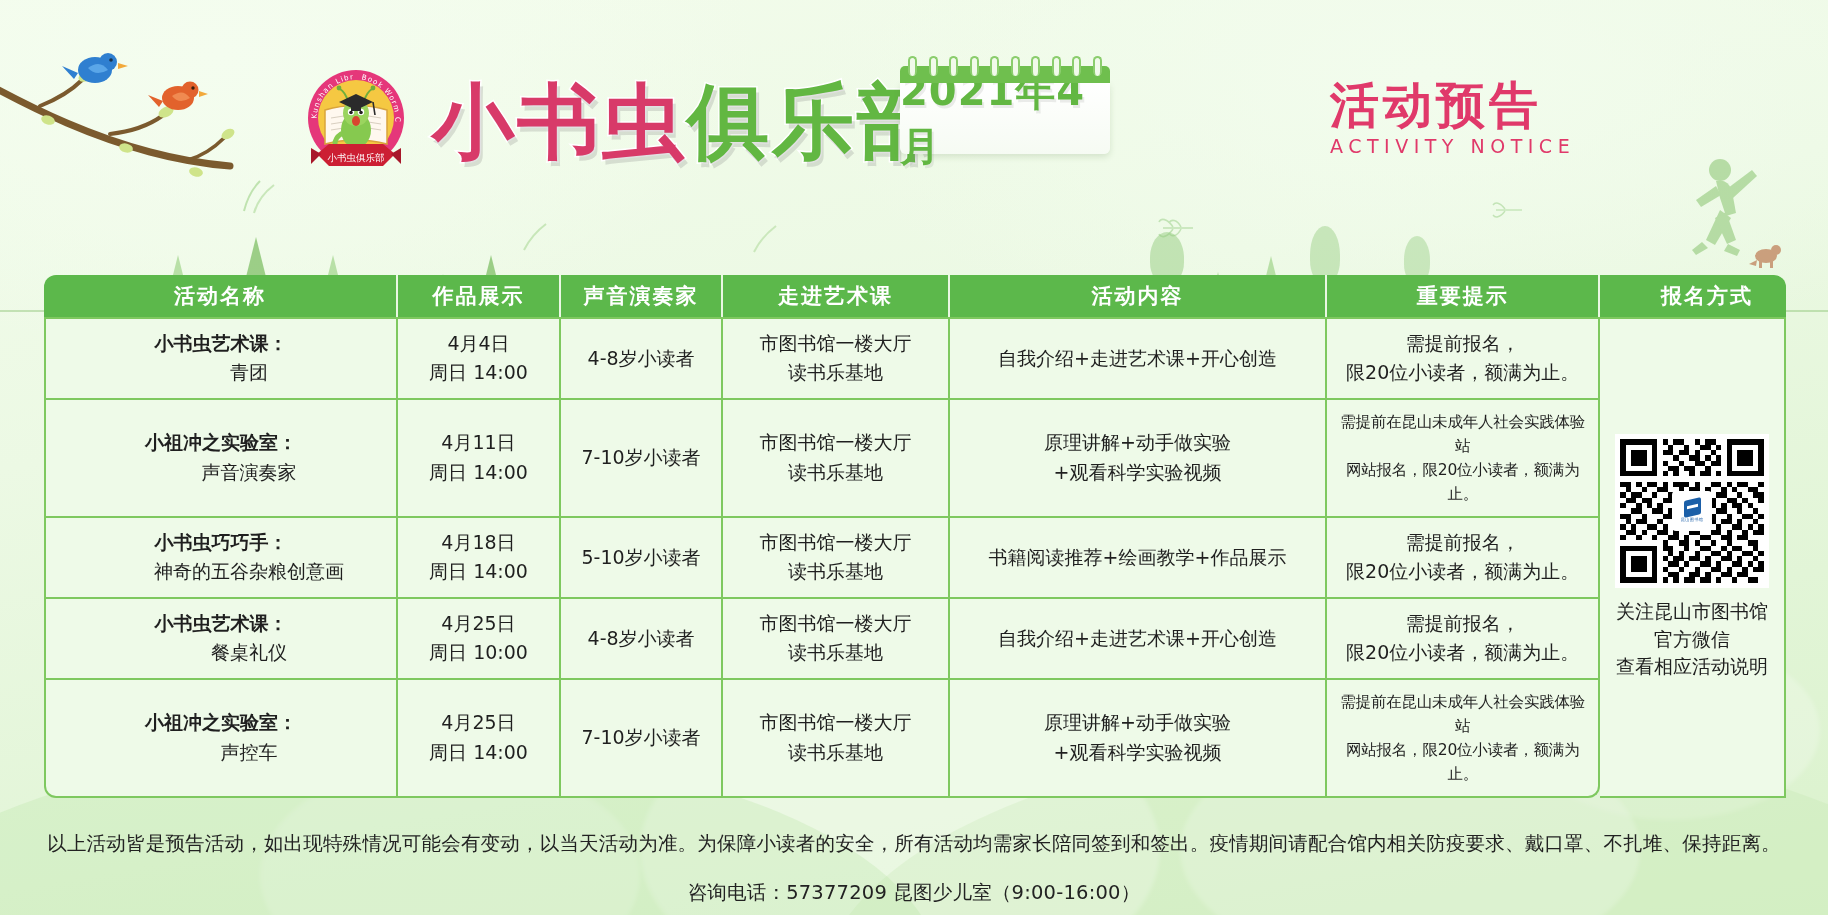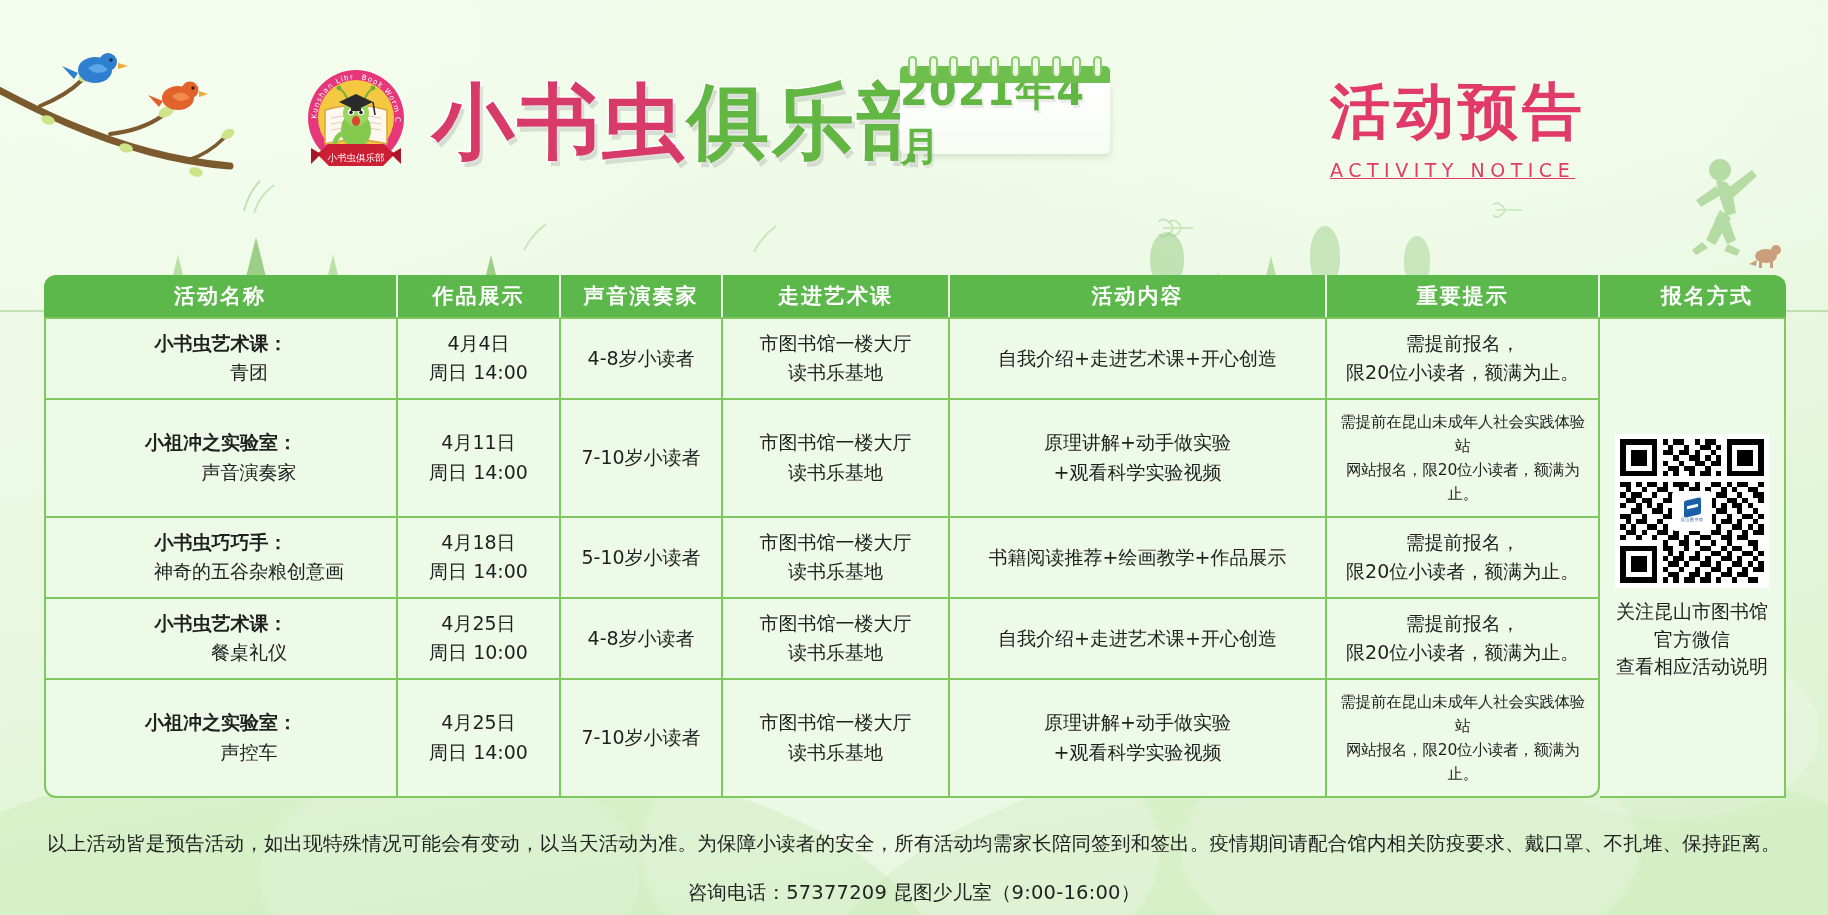--- a/index.html
+++ b/index.html
@@ -164,32 +164,31 @@
     letter-spacing: 1px;
     text-shadow: 2px 3px 0 rgba(150,150,150,.18);
   }
 
   .notice {
     position: absolute;
     left: 1330px; top: 80px;
     text-align: left;
   }
   .notice-cn {
-    font-size: 60px;
+    font-size: 49px;
     font-weight: bold;
     color: #e0396a;
     letter-spacing: 4px;
     line-height: 1.05;
   }
   .notice-en {
     font-size: 19px;
     color: #e0396a;
     letter-spacing: 5.5px;
-    margin-top: 16px;
-    text-decoration: underline;
+    margin-top: 4px;
   }
 
   
   .table-wrap {
     position: absolute;
     left: 44px; top: 275px;
     width: 1742px;
   }
   table.sched {
     width: 100%;

